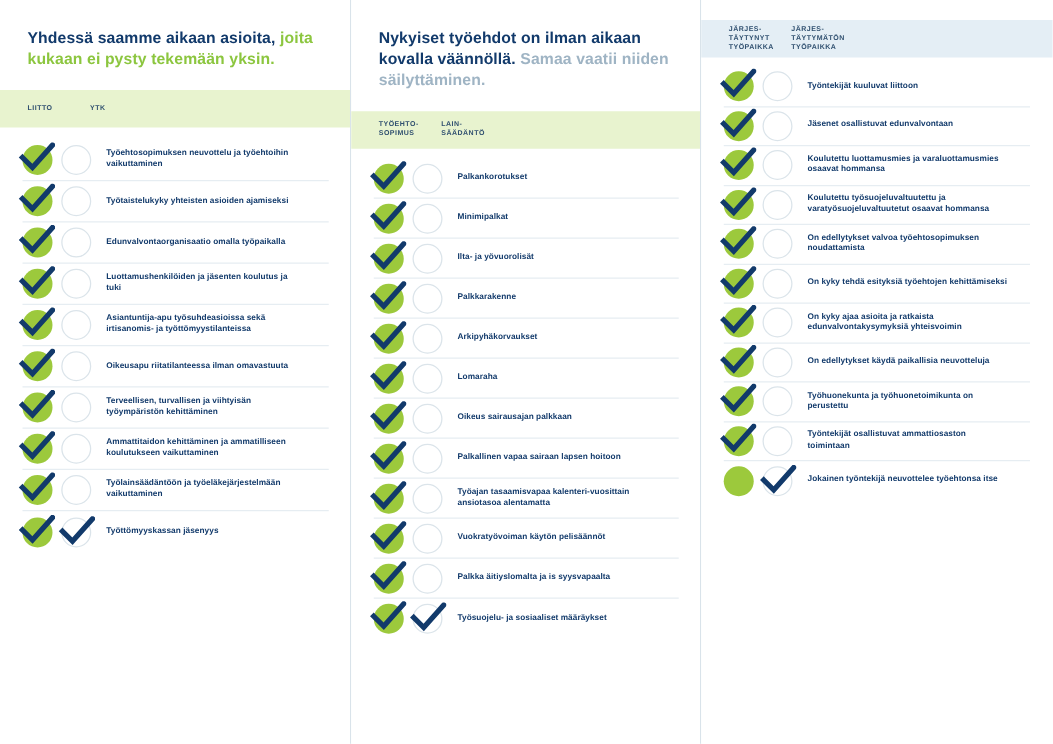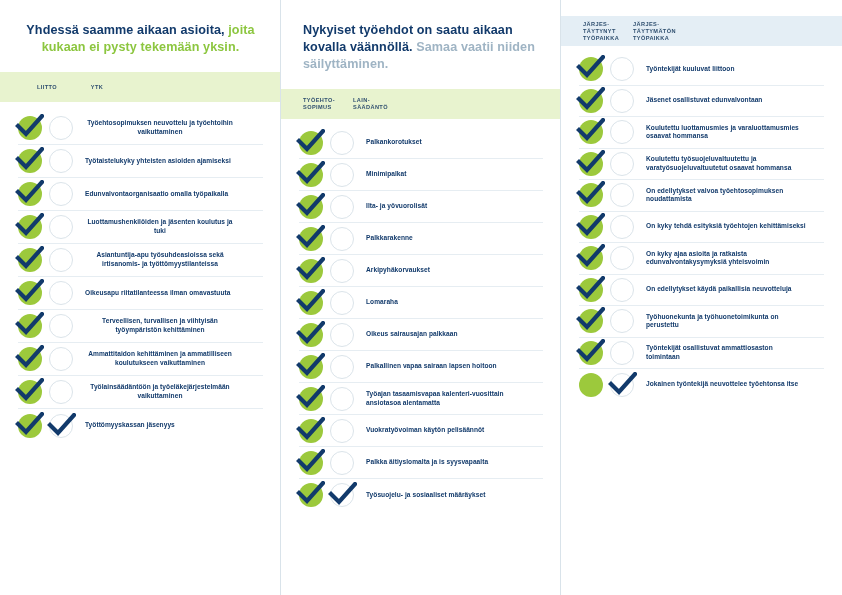--- a/index.html
+++ b/index.html
@@ -5,21 +5,21 @@
   html,body{margin:0;padding:0;}
   body{
     width:842px;height:595px;
     background:#ffffff;
     font-family:"Liberation Sans", sans-serif;
     overflow:hidden;
   }
   .board{display:flex;width:842px;height:595px;}
 
   .col{position:relative;height:595px;box-sizing:border-box;}
-  .col-a{width:281px;background:#ffffff;text-align:center;}
+  .col-a{width:281px;background:#ffffff;}
   .col-b{width:280px;background:#ffffff;}
   .col-c{width:281px;background:#ffffff;}
 
   .divider{position:absolute;top:0;bottom:0;width:1px;background:#d9e3ea;}
 
   .head{padding:22px 22px 0 22px;}
   .head h2{
     margin:0;
     font-size:12.6px;
     line-height:17px;
@@ -229,21 +229,21 @@
           </div>
           <div class="label">Työttömyyskassan jäsenyys</div>
         </div>
       </div>
     <div class="divider" style="right:0;"></div>
   </div>
 
   <div class="col col-b">
     <div class="head">
       <h2>
-        <span class="t-navy">Nykyiset työehdot on saatu aikaan kovalla väännöllä. </span><span class="t-grey">Samaa vaatii niiden säilyttäminen.</span>
+        <span class="t-navy">Nykyiset työehdot on ilman aikaan kovalla väännöllä. </span><span class="t-grey">Samaa vaatii niiden säilyttäminen.</span>
       </h2>
     </div>
     <div class="legend-wrap">
       <div class="legend-band" style="background:#e8f3cf;"></div>
       <div class="legend-items">
         <div class="legend-item lg-w1">TYÖEHTO-<br>SOPIMUS</div>
         <div class="legend-item lg-w2">LAIN-<br>SÄÄDÄNTÖ</div>
       </div>
     </div>
     <div class="rows">

